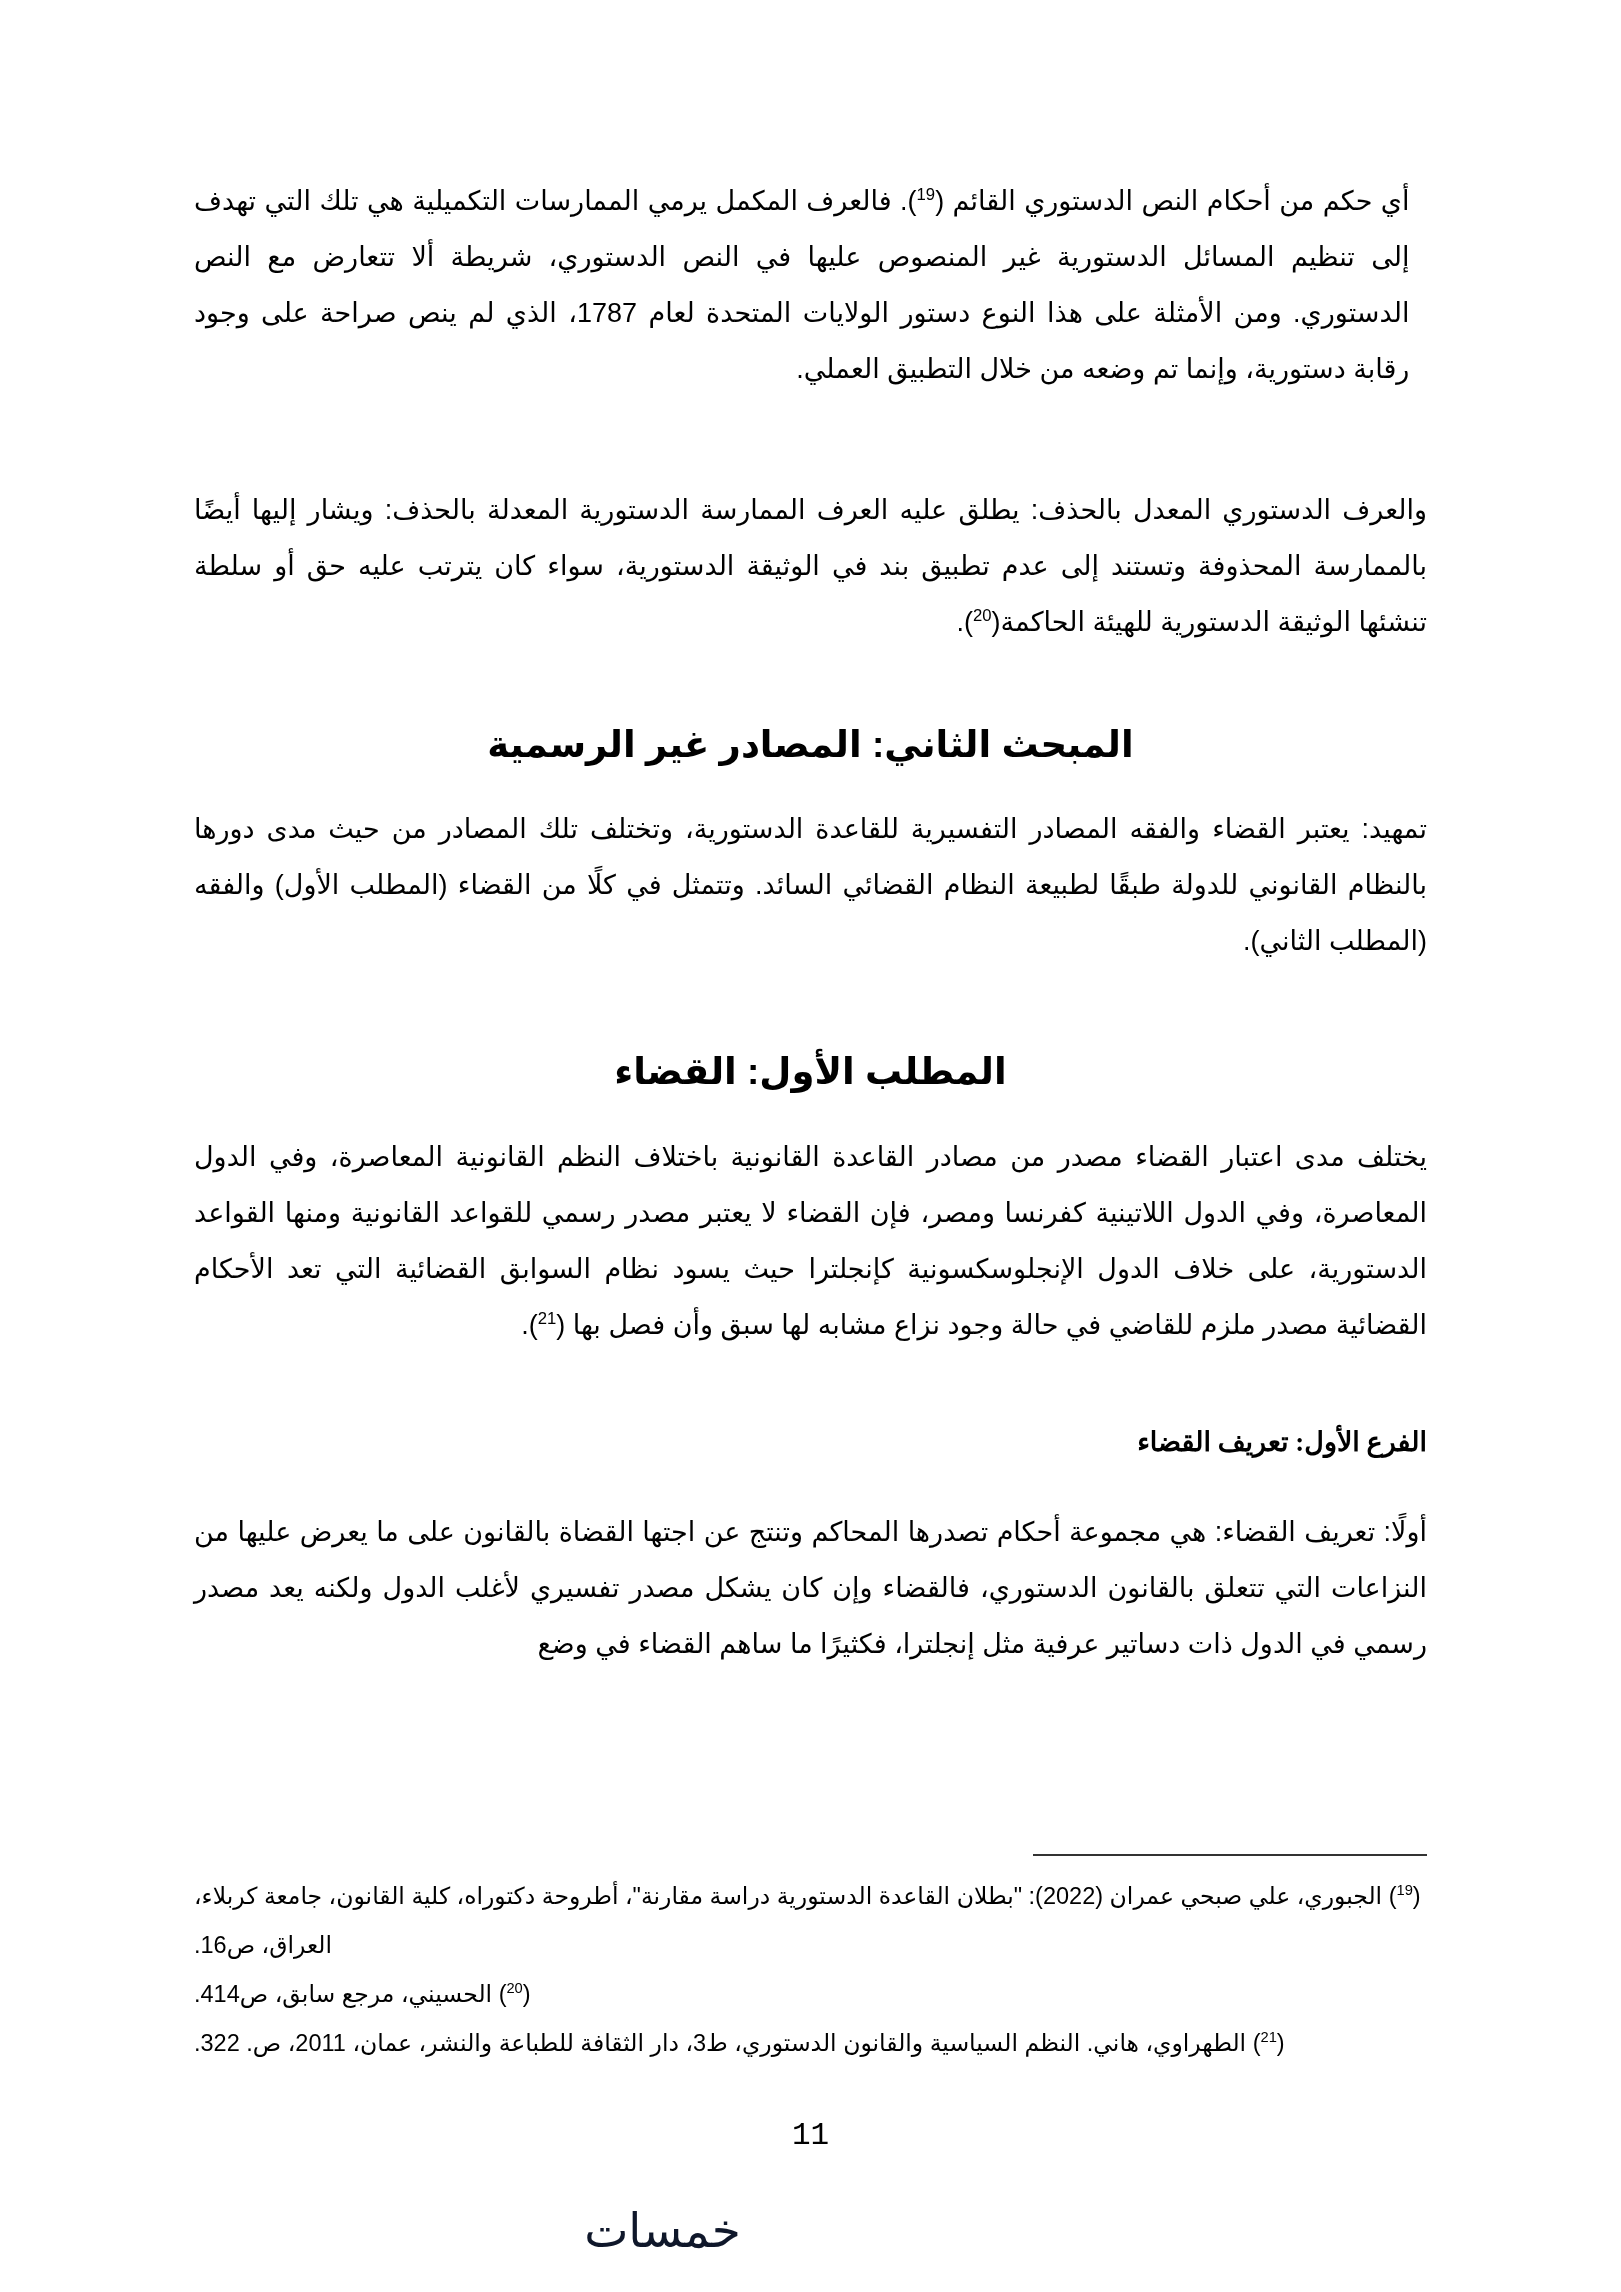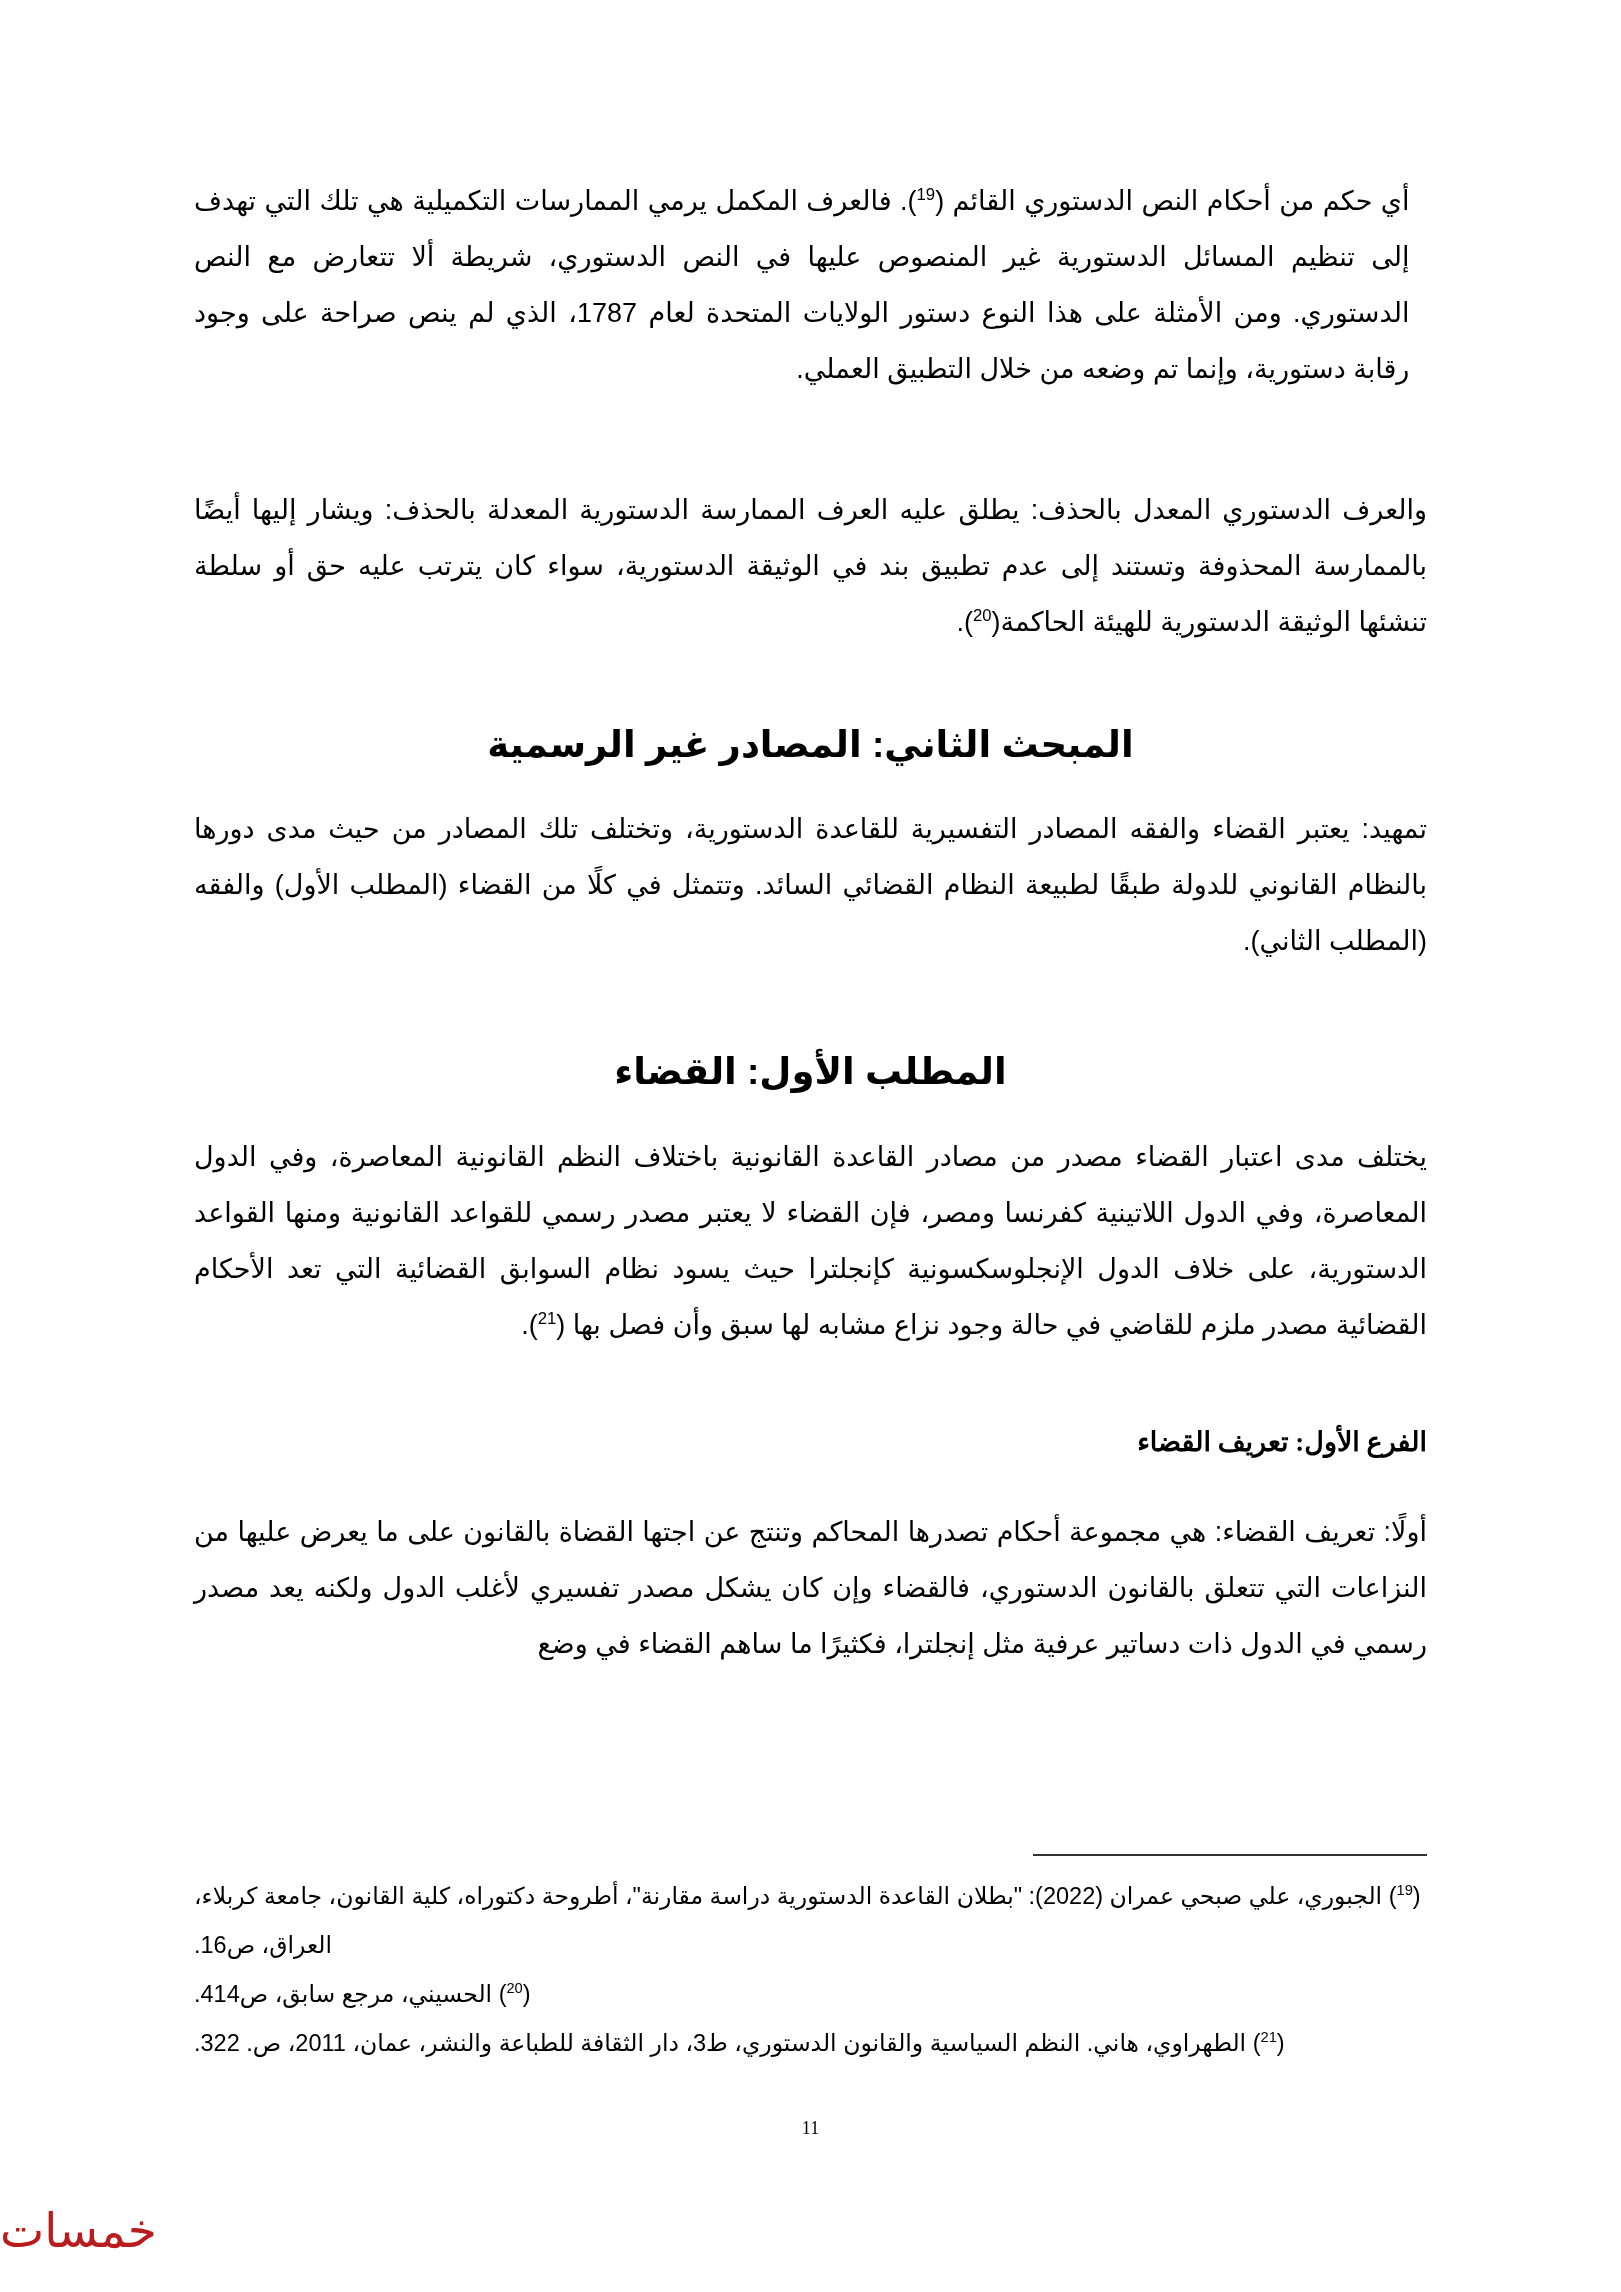--- a/index.html
+++ b/index.html
@@ -88,34 +88,34 @@
     }
     .footnote sup {
       font-size: 14.7px;
     }
     .page-number {
       position: absolute;
       top: 2118px;
       left: 0;
       width: 1621px;
       text-align: center;
-      font-family: Liberation Serif, serif;
-      font-size: 18px;
+      font-family: Liberation Mono, monospace;
+      font-size: 31px;
       color: #000000;
     }
     .watermark {
       position: absolute;
       top: 2203px;
       left: 0;
       width: 1325px;
-      text-align: left;
+      text-align: center;
       font-family: "DejaVu Sans", sans-serif;
       font-size: 47px;
       letter-spacing: 2px;
-      color: #b91c1c;
+      color: #0f172a;
       direction: rtl;
     }
   </style>
 </head>
 <body>
 
 <div class="page">
 
   <p class="para indent-right" style="top:173px;">
     <span>أي حكم من أحكام النص الدستوري القائم (</span><sup>19</sup><span>). فالعرف المكمل يرمي الممارسات التكميلية هي تلك التي تهدف إلى تنظيم المسائل الدستورية غير المنصوص عليها في النص الدستوري، شريطة ألا تتعارض مع النص الدستوري. ومن الأمثلة على هذا النوع دستور الولايات المتحدة لعام 1787، الذي لم ينص صراحة على وجود رقابة دستورية، وإنما تم وضعه من خلال التطبيق العملي.</span>

